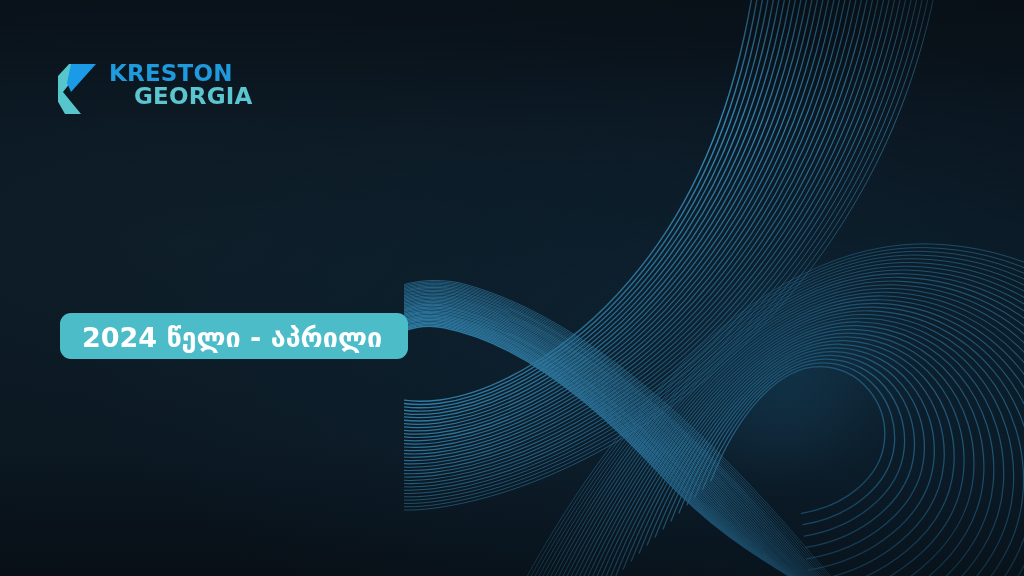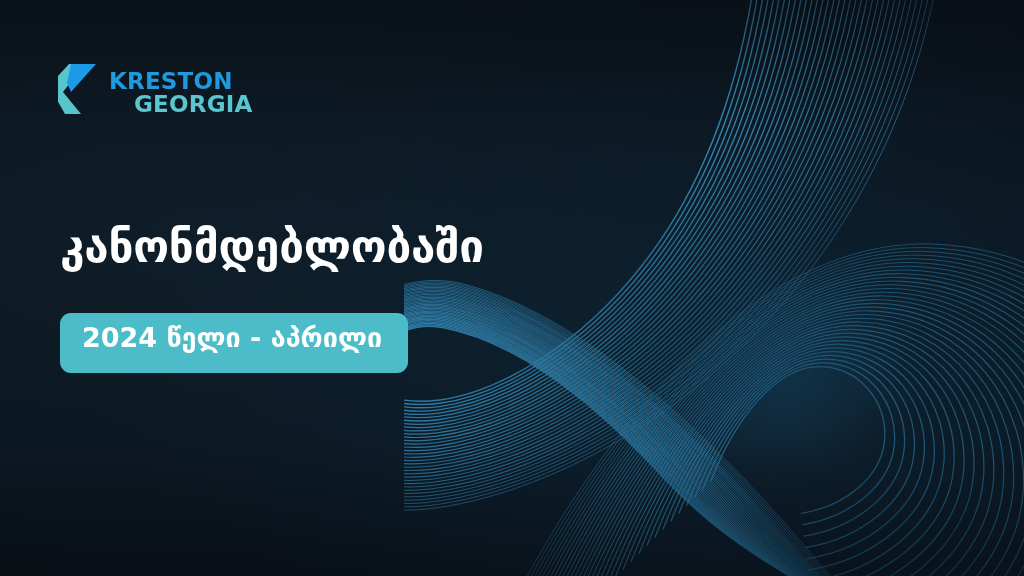--- a/index.html
+++ b/index.html
@@ -61,21 +61,21 @@
     background: radial-gradient(closest-side, rgba(46,142,194,0.30), rgba(46,142,194,0) 72%);
     filter: blur(14px);
     pointer-events: none;
   }
   
   .logo {
     position: absolute;
     left: 58px;
     top: 62px;
     display: flex;
-    align-items: flex-end;
+    align-items: flex-start;
     gap: 11px;
   }
   .logo-mark { width: 40px; height: 54px; flex: none; }
   .logo-words {
     display: flex;
     flex-direction: column;
     line-height: 0.99;
     letter-spacing: .2px;
   }
   .logo-words .w1 {
@@ -103,21 +103,21 @@
     line-height: 1.12;
     letter-spacing: -0.2px;
   }
   .headline .hl-line { display: block; white-space: nowrap; }
   
   .pill {
     position: absolute;
     left: 60px;
     top: 313px;
     display: inline-block;
-    padding: 9px 26px 19px 22px;
+    padding: 9px 26px 5px 22px;
     border-radius: 11px;
     background: #4cbdc8;
     color: #ffffff;
     font-size: 27px;
     font-weight: 700;
     line-height: 1.2;
     white-space: nowrap;
   }
 </style>
 </head>
@@ -230,18 +230,17 @@
 
       <polygon points="13,2 38,2 13,30 9,21" fill="#1b9ae8"></polygon>
     </svg>
     <div class="logo-words">
       <span class="w1">KRESTON</span>
       <span class="w2">GEORGIA</span>
     </div>
   </div>
 
   <h1 class="headline">
-    <span class="hl-line">კანონმდებლობაში</span>
   </h1>
 
   <div class="pill">2024 წელი - აპრილი</div>
 
 </div>
 
 </body></html>

